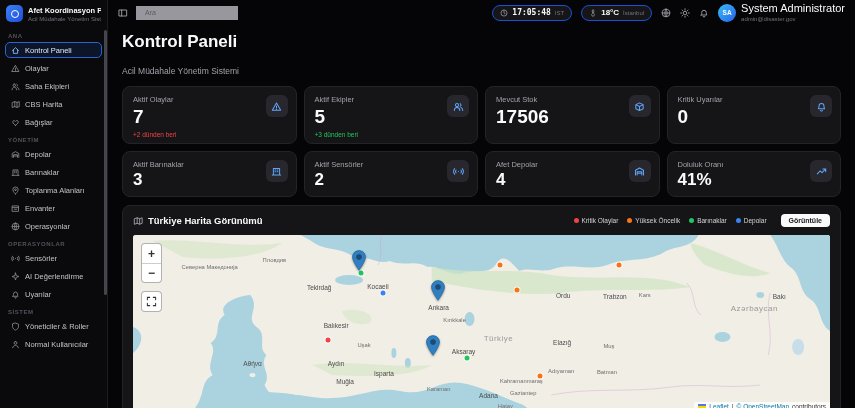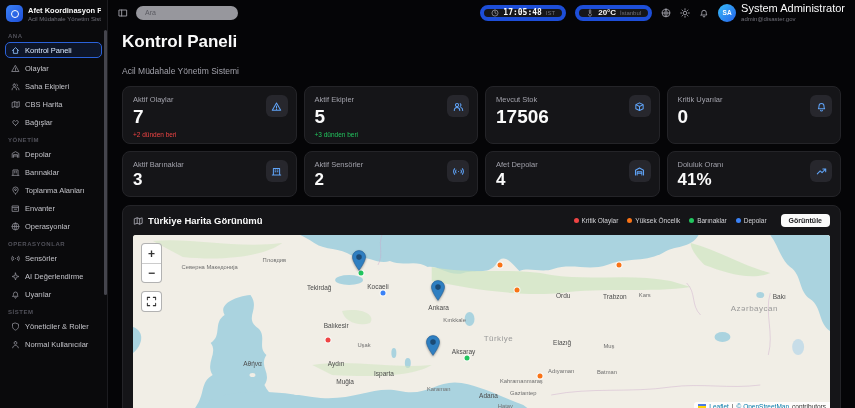--- a/index.html
+++ b/index.html
@@ -23,25 +23,25 @@
   .nav-item svg { width:9px; height:9px; min-width:9px; color:#8a8a93; }
   .nav-item.active { border-color:#2b62d9; background:rgba(37,99,235,.13); color:#dbeafe; }
   .nav-item.active svg { color:#93c5fd; }
   .sidebar-scrollbar { position:absolute; right:0; top:30px; width:3px; height:265px; background:#45454d; border-radius:2px; }
 
   
   .main { flex:1; display:flex; flex-direction:column; min-width:0; }
   .topbar { height:25px; display:flex; align-items:center; padding:0 10px; gap:8px; }
   .tb-icon { background:none; border:none; color:#a1a1aa; display:flex; align-items:center; cursor:pointer; padding:0; }
   .tb-icon svg { width:10px; height:10px; }
-  .search-input { width:102px; height:14px; border-radius:7px; background:#97979d; border:none;
+  .search-input { width:102px; height:14px; border-radius:0; background:#97979d; border:none;
     font-size:7px; color:#3f3f46; padding:0 9px; outline:none; font-family:inherit; }
   .search-input::placeholder { color:#5a5a61; }
   .tb-right { margin-left:auto; display:flex; align-items:center; gap:9px; }
-  .pill { display:flex; align-items:center; gap:4px; background:#161619; border:4px solid #1d4ed8;
+  .pill { display:flex; align-items:center; gap:4px; background:#161619; border:1px solid #1d4ed8;
     border-radius:9px; padding:2px 7px; height:16px; }
   .pill svg { width:8px; height:8px; color:#a1a1aa; }
   .pill-time { font-family:"DejaVu Sans Mono", monospace; font-size:8px; font-weight:bold; color:#fafafa; }
   .pill-dim { font-size:6px; color:#71717a; }
   .pill-temp { font-size:8px; font-weight:bold; color:#fafafa; }
   .user { display:flex; align-items:center; gap:5px; cursor:pointer; }
   .avatar { width:18px; height:18px; border-radius:50%; background:linear-gradient(135deg,#38bdf8,#2563eb);
     font-size:6.5px; font-weight:bold; color:#fff; display:flex; align-items:center; justify-content:center; }
   .user-name { font-size:11px; font-weight:normal; color:#fafafa; line-height:1.2; }
   .user-email { font-size:6px; color:#71717a; line-height:1.2; }
@@ -229,21 +229,21 @@
             </span>
           <span class="pill-time">17:05:48</span>
           <span class="pill-dim">IST</span>
         </div>
         <div class="pill">
           <span class="tb-icon">
               <svg viewBox="0 0 12 12">
                 <path d="M4.9 2.1 a1.1 1.1 0 0 1 2.2 0 V6.9 a2.1 2.1 0 1 1 -2.2 0 Z" fill="none" stroke="currentColor" stroke-width="1.1" stroke-linecap="round" stroke-linejoin="round"></path>
               </svg>
             </span>
-          <span class="pill-temp">20°C</span>
+          <span class="pill-temp">18°C</span>
           <span class="pill-dim">İstanbul</span>
         </div>
         <button class="tb-icon">
             <svg viewBox="0 0 12 12">
               <path d="M6 1.4 a4.6 4.6 0 1 0 0 9.2 a4.6 4.6 0 1 0 0 -9.2 M1.4 6 H10.6 M6 1.4 C4.2 3.2 4.2 8.8 6 10.6 C7.8 8.8 7.8 3.2 6 1.4" fill="none" stroke="currentColor" stroke-width="1.1" stroke-linecap="round" stroke-linejoin="round"></path>
             </svg>
           </button>
         <button class="tb-icon">
             <svg viewBox="0 0 12 12">
               <path d="M6 3.8 a2.2 2.2 0 1 0 0 4.4 a2.2 2.2 0 1 0 0 -4.4 M6 0.9 V1.9 M6 10.1 V11.1 M0.9 6 H1.9 M10.1 6 H11.1 M2.4 2.4 L3.1 3.1 M8.9 8.9 L9.6 9.6 M9.6 2.4 L8.9 3.1 M3.1 8.9 L2.4 9.6" fill="none" stroke="currentColor" stroke-width="1.1" stroke-linecap="round" stroke-linejoin="round"></path>

